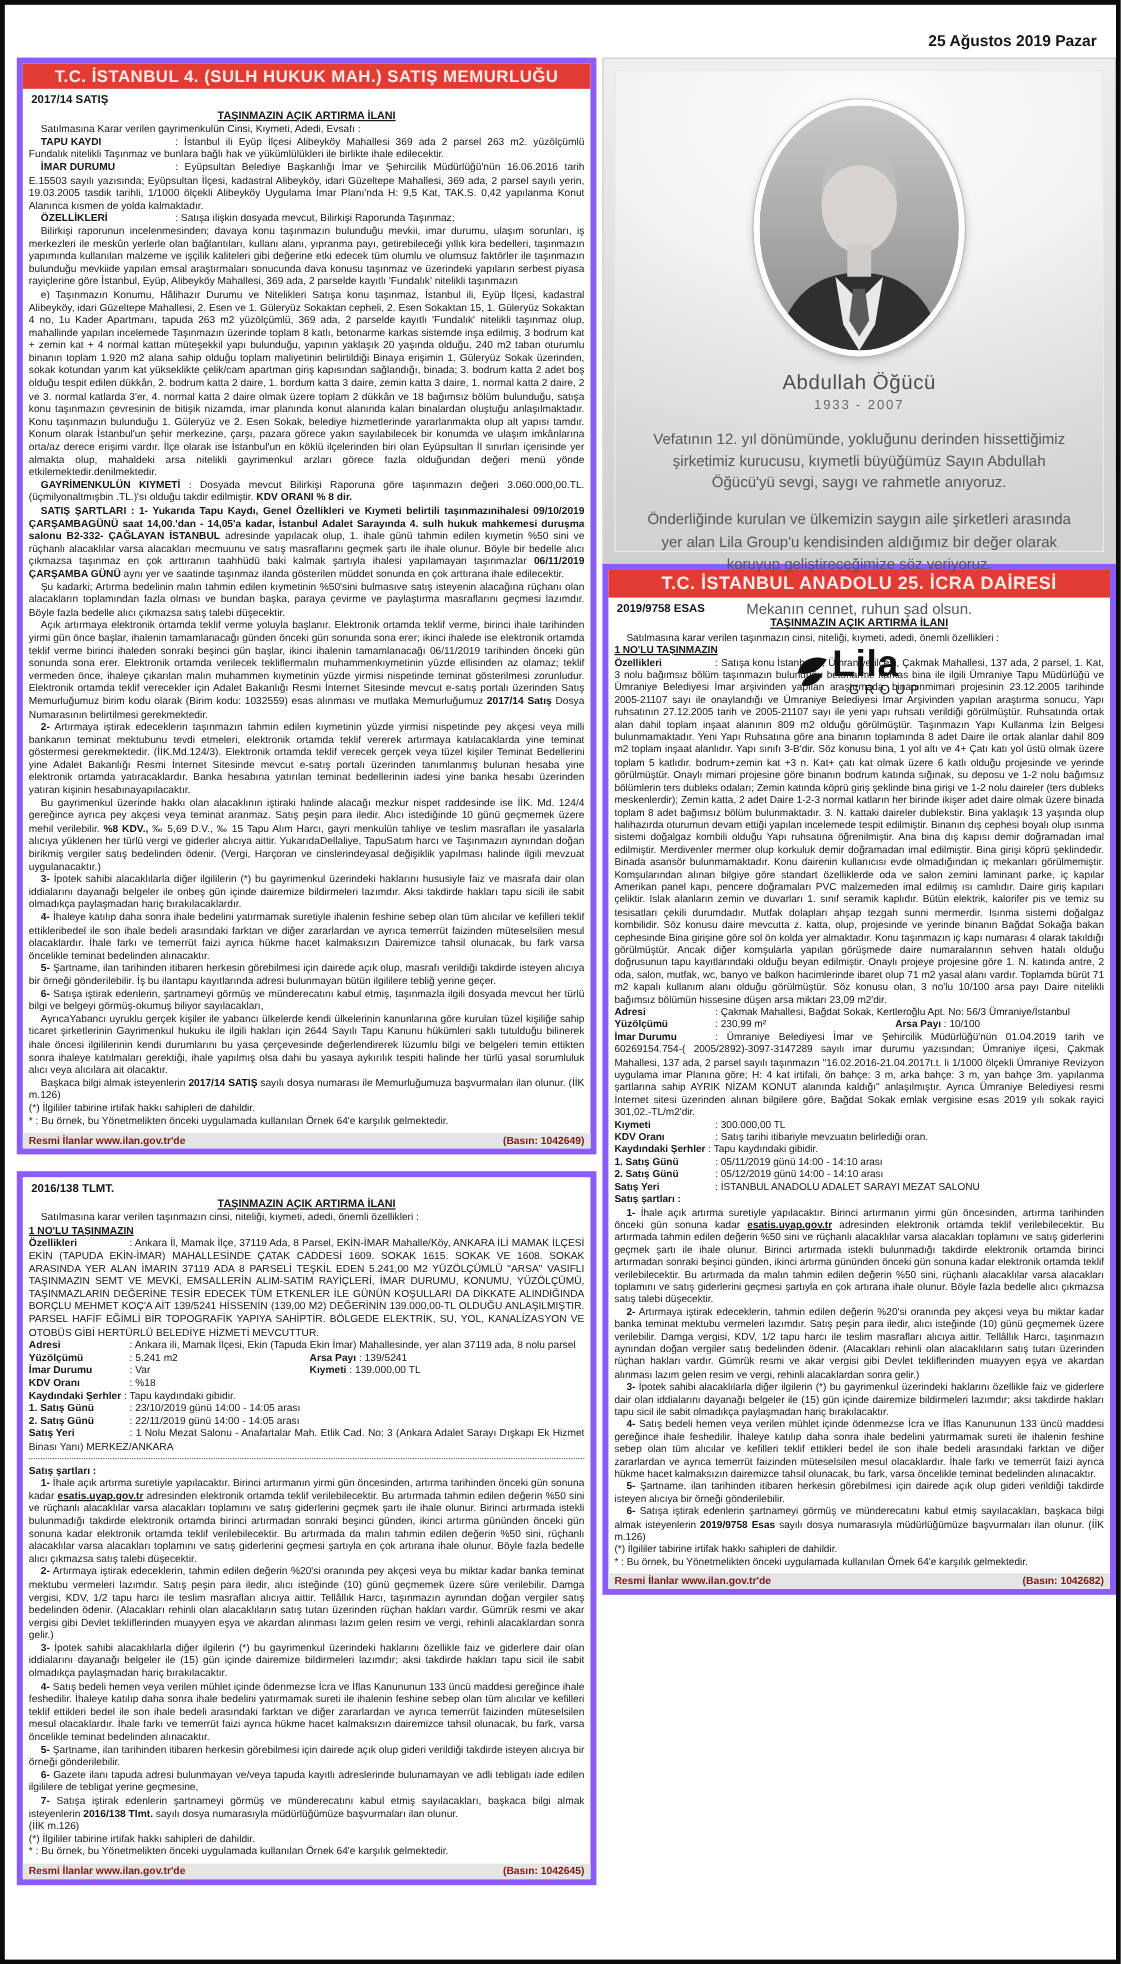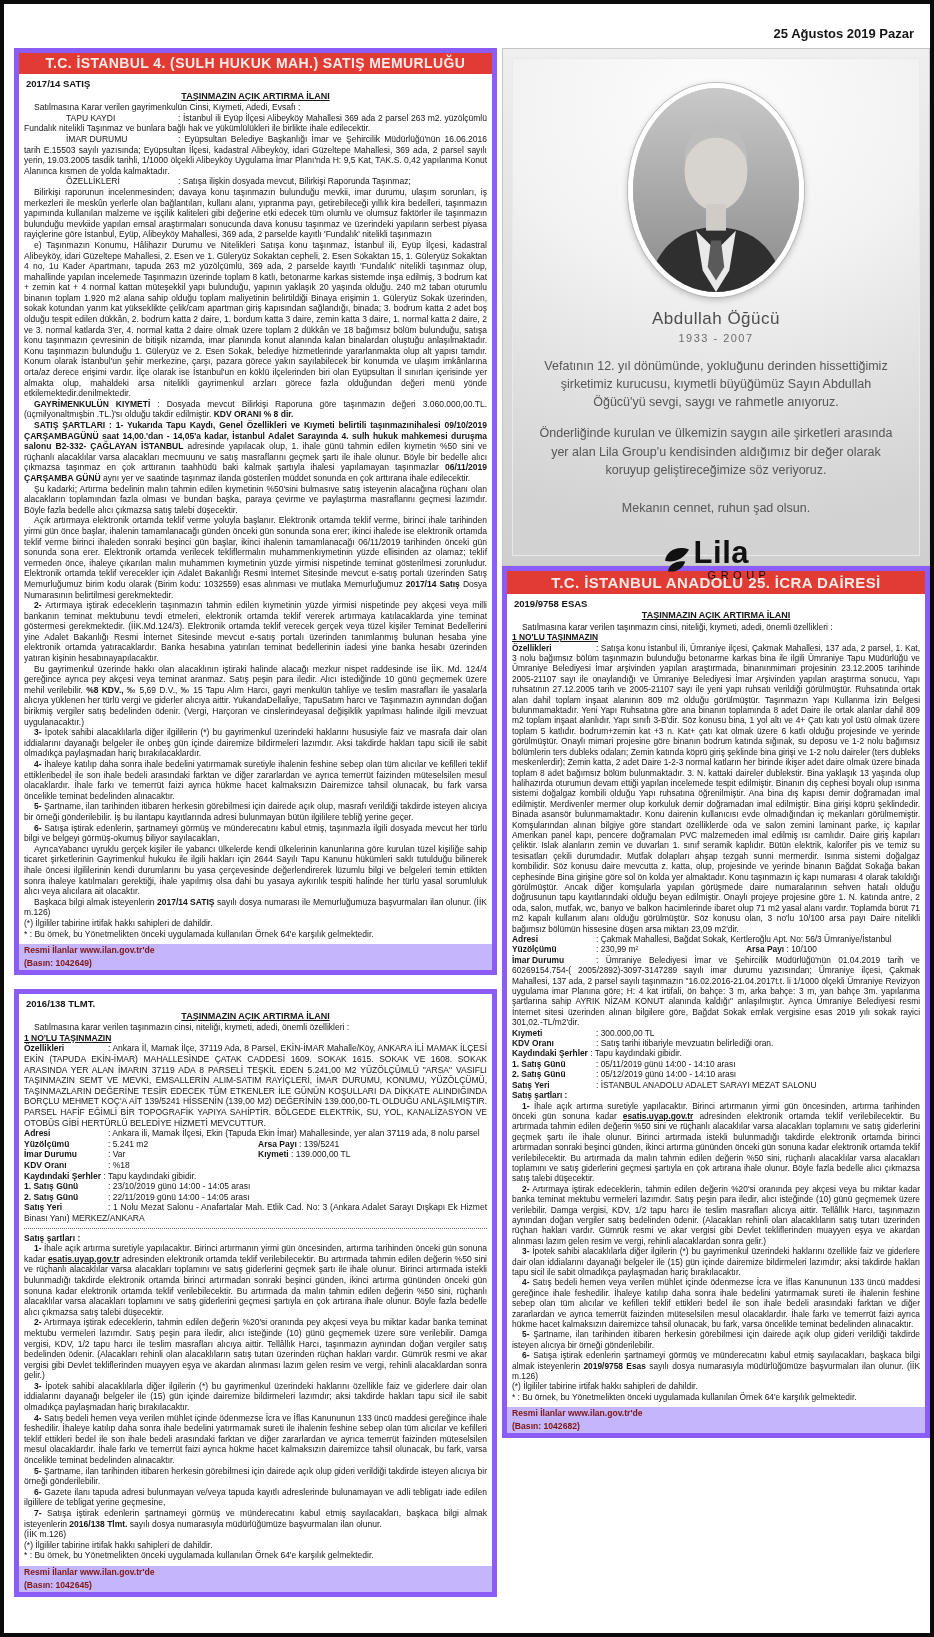--- a/index.html
+++ b/index.html
@@ -16,30 +16,30 @@
   .bar.big{font-size:15px;line-height:23px;}
   .nbody{padding:3px 5px 5px;font-size:8.5px;line-height:10.6px;color:#161616;text-align:justify;}
   .nbody3{padding:3px 5px 5px;font-size:8.4px;line-height:10.4px;color:#161616;text-align:justify;}
   .case{font-weight:700;font-size:9.5px;margin:2px 0 1px;text-indent:2px;}
   .para{text-indent:10px;}
   .para.ni{text-indent:0;}
   .para.c{text-align:center;text-indent:0;text-decoration:underline;}
   .para.h{font-size:9px;margin:1px 0;}
   span.b{font-weight:700;}
   span.bu{font-weight:700;text-decoration:underline;}
-  span.bw{font-weight:400;display:inline-block;min-width:112px;text-indent:0;margin-left:32px;}
+  span.bw{font-weight:700;display:inline-block;min-width:112px;text-indent:0;}
   span.lw{font-weight:700;display:inline-block;width:84px;text-indent:0;}
   span.cw{display:inline-block;min-width:150px;text-indent:0;}
   .para.sep{border-top:1px dotted #666;height:0;margin:4px 0;text-indent:0;}
-  .nfoot{display:flex;justify-content:space-between;background:#c4b5fd;color:#7d1712;
-         font-weight:700;font-size:8.6px;line-height:13px;padding:0 5px;flex-direction:column;}
+  .nfoot{display:flex;justify-content:space-between;background:#e5e5e5;color:#7d1712;
+         font-weight:700;font-size:8.6px;line-height:13px;padding:0 5px;}
 
   
   .memorial{border:1px solid #c6c6c6;background:linear-gradient(180deg,#efefef,#dcdcdc 55%,#cfcfcf);
-            padding:9px;height:518px;box-sizing:border-box;}
+            padding:9px;height:422px;box-sizing:border-box;}
   .mem-inner{height:100%;box-sizing:border-box;text-align:center;padding-top:24px;
      border:1px solid #e9e9e9;
      background:radial-gradient(130% 85% at 50% 10%,#fdfdfd 0%,#f2f2f2 40%,#e0e0e0 72%,#d2d2d2 100%);}
   .portrait{width:166px;height:204px;margin:0 auto;border-radius:50%;overflow:hidden;
             border:5px solid #fff;box-shadow:0 0 0 1px #b9b9b9,0 2px 7px rgba(0,0,0,.28);
             background:linear-gradient(#cdcdcd,#8f8f8f);}
   .portrait svg{display:block;width:100%;height:100%;}
   .mem-name{font-size:17px;color:#4d4d4d;margin-top:12px;letter-spacing:.5px;}
   .mem-years{font-size:11px;color:#6c6c6c;margin-top:3px;letter-spacing:1.5px;}
   .mem-head{font-size:25px;font-weight:700;color:#474747;margin-top:20px;letter-spacing:.2px;}

